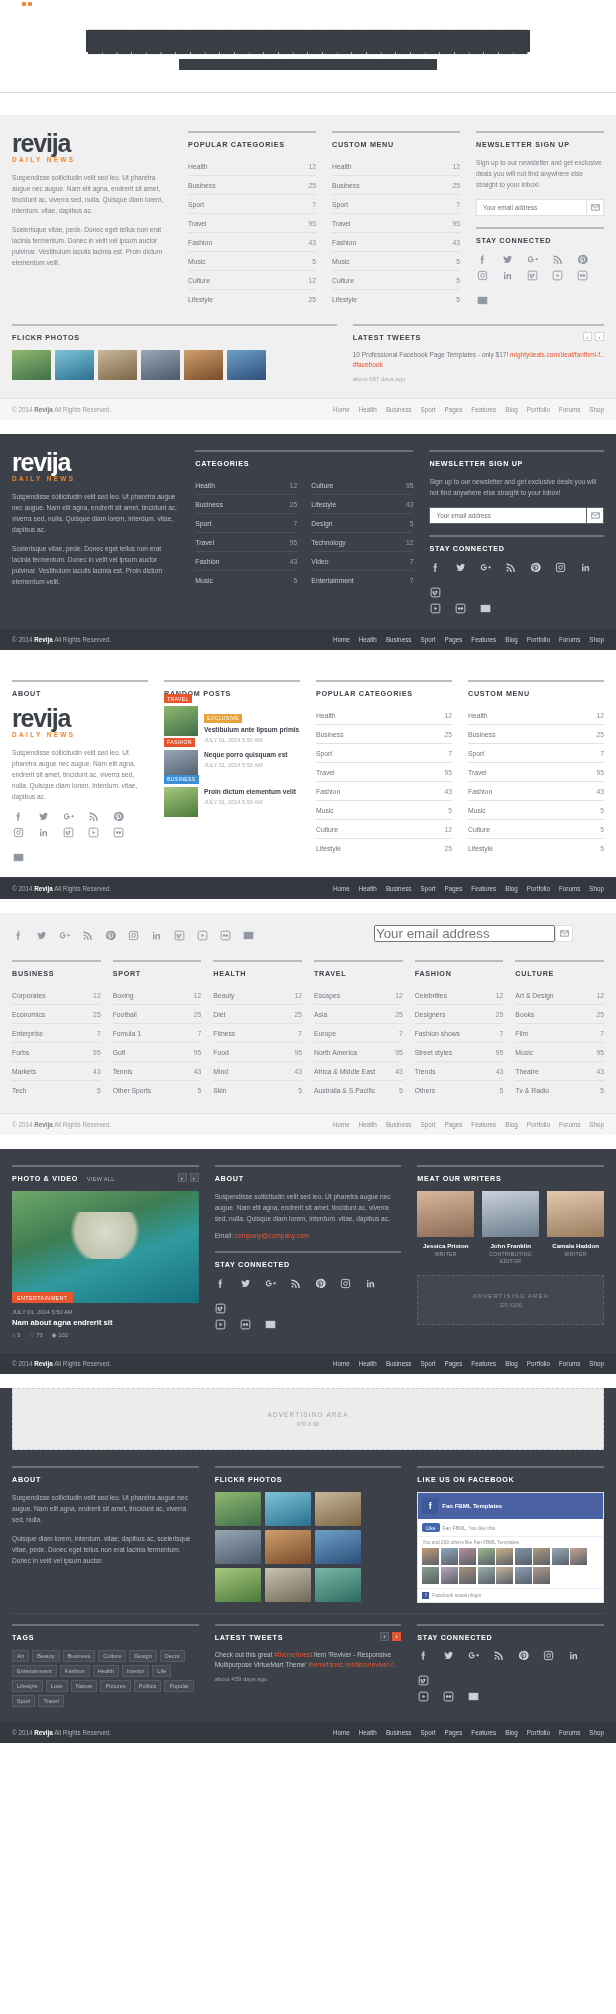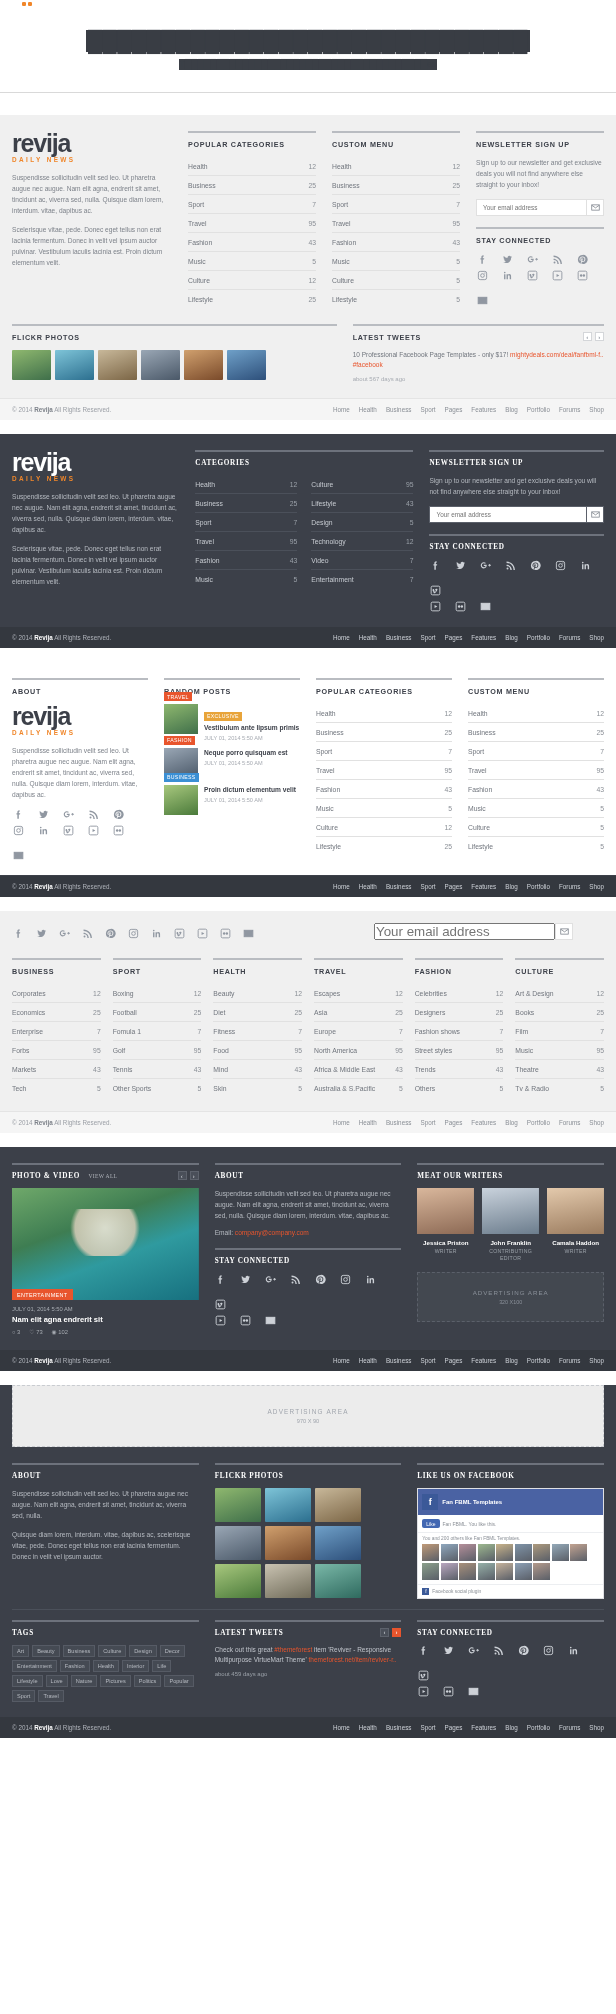--- a/index.html
+++ b/index.html
@@ -36,21 +36,21 @@
   .inner { padding: 16px 12px 14px; }
 
   .cols { display:flex; gap:16px; }
   .col { flex:1; min-width:0; }
 
   .wtitle {
     font-size: 7.2px; font-weight: bold; letter-spacing:.7px;
     color:#3d414a; text-transform:uppercase;
     border-top: 2px solid #b9bcc1; padding-top: 7px; margin-bottom: 8px;
   }
-  .fb-dark .wtitle { color:#ffffff; border-top-color:#6d727c;font-family:Liberation Serif, serif; }
+  .fb-dark .wtitle { color:#ffffff; border-top-color:#6d727c; }
 
   .logo { line-height:1; margin-bottom: 9px; }
   .logo-main {
     font-size: 25px; font-weight: bold; color:#3c4049;
     letter-spacing: -1.2px; position:relative; display:inline-block;
   }
   .fb-dark .logo-main { color:#ffffff; }
   .logo-dots { position:absolute; top:2px; left:22px; display:flex; gap:2px; }
   .logo-dots i { width:4px; height:4px; border-radius:50%; background:#f0862a; display:block; }
   .logo-sub {
@@ -1103,21 +1103,21 @@
             <span class="arrows">
               <span class="arrow">‹</span>
               <span class="arrow">›</span>
             </span>
           </div>
           <div class="photo-main" style="background-image:linear-gradient(160deg,#6fa86a 0%,#3e7d52 35%,#2f9a9f 60%,#17707f 100%)">
             <div style="position:absolute;left:28%;top:18%;width:44%;height:42%;background:radial-gradient(circle at 50% 40%,#eae6d8 0%,#cfc9b4 60%,transparent 70%);opacity:.9"></div>
             <span class="badge-ent">Entertainment</span>
           </div>
           <div class="pm-meta">JULY 01, 2014 5:50 AM</div>
-          <div class="pm-title">Nam elit agna endrerit sit</div>
+          <div class="pm-title">Nam about agna endrerit sit</div>
           <div class="pm-stats" id="s5stats">
               <span>○ 3</span>
               <span>♡ 73</span>
               <span>◉ 102</span>
             </div>
         </div>
         <div class="col">
           <div class="wtitle">ABOUT</div>
           <p class="ptext">Suspendisse sollicitudin velit sed leo. Ut pharetra augue nec augue. Nam elit agna, endrerit sit amet, tincidunt ac, viverra sed, nulla. Quisque diam lorem, interdum. vitae, dapibus ac.</p>
           <div class="email-line">

